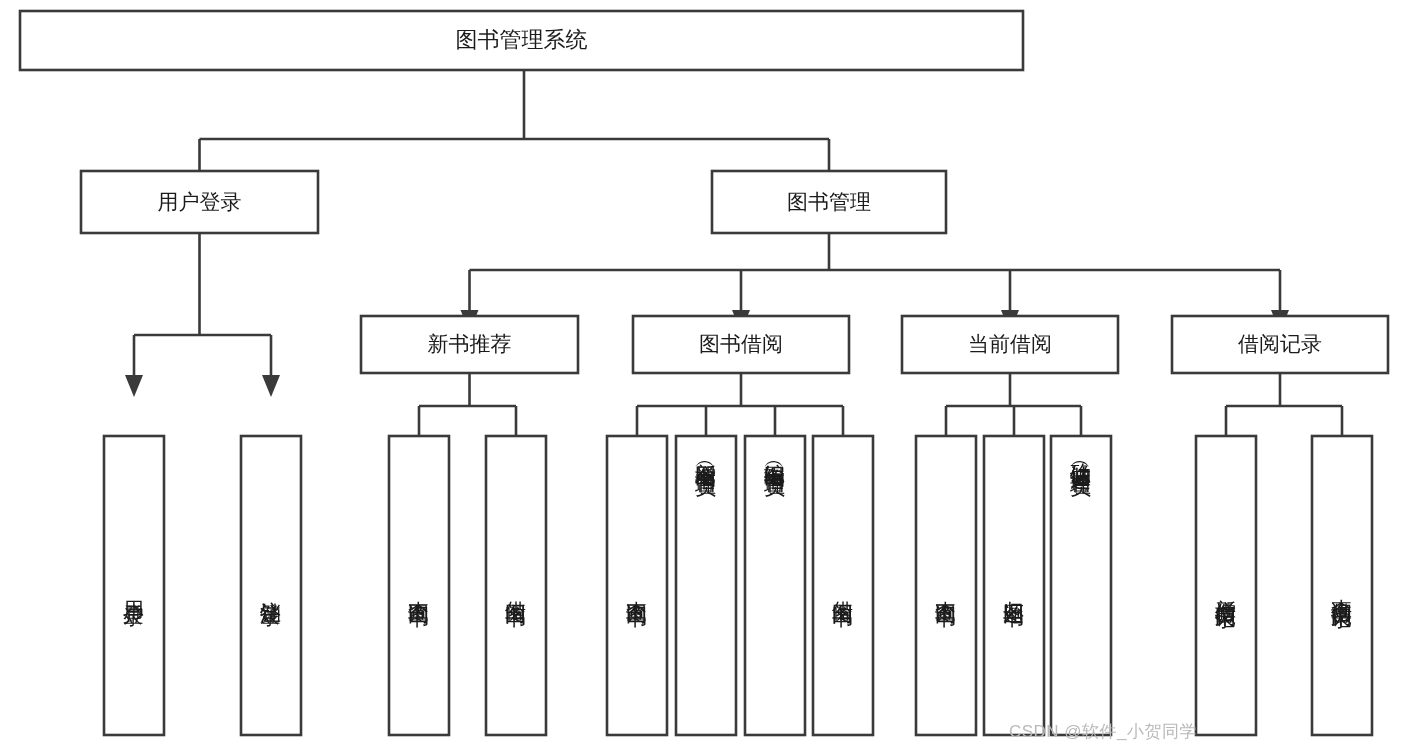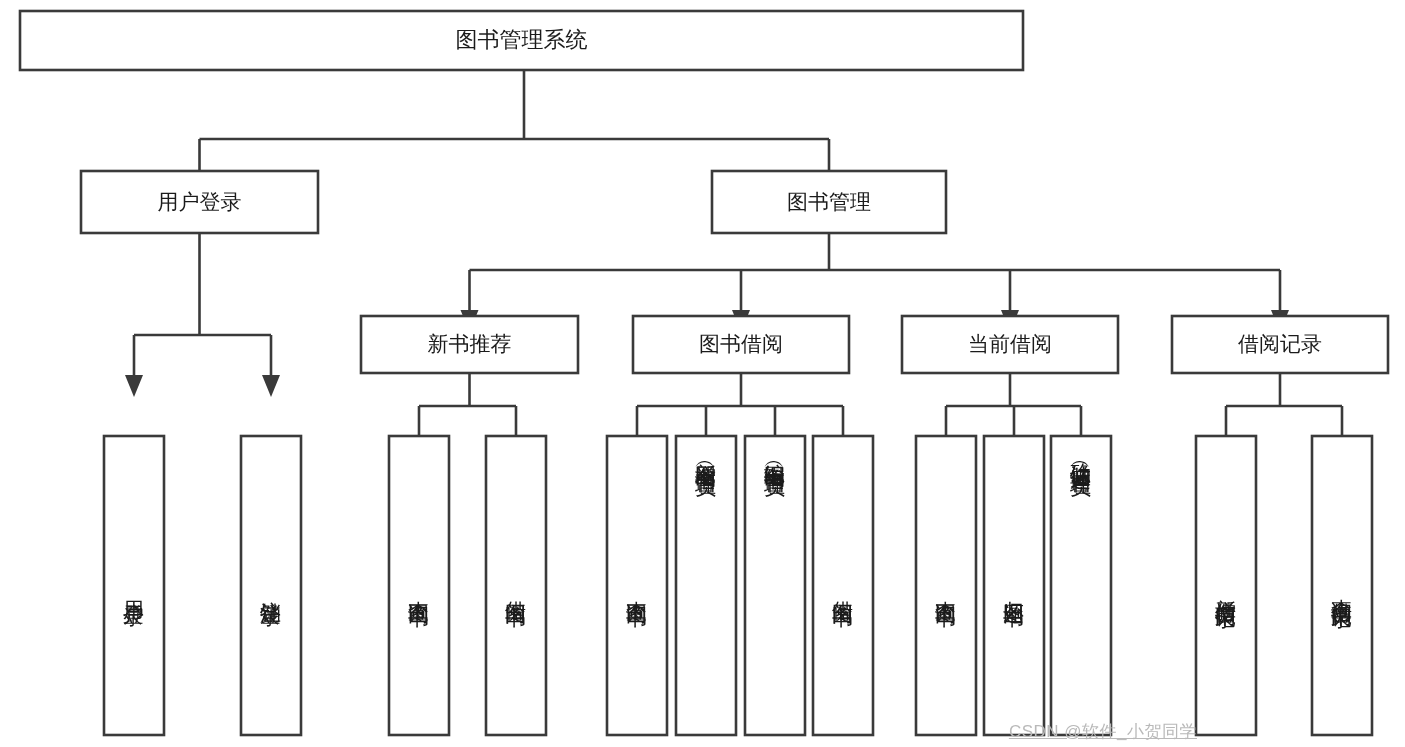--- a/index.html
+++ b/index.html
@@ -76,21 +76,20 @@
   #watermark {
     position: absolute;
     right: 8px;
     bottom: 4px;
     font-family: "Liberation Sans", "DejaVu Sans", sans-serif;
     font-size: 17px;
     color: #b9b9b9;
     letter-spacing: 0.5px;
     user-select: none;
     pointer-events: none;
-    text-decoration: underline;
   }
 </style>
 </head>
 <body>
 
 <div id="diagram-root">
 
   <svg class="diagram-canvas" id="svg-canvas" viewBox="0 0 1405 747" xmlns="http://www.w3.org/2000/svg">
       <g>
         <line x1="524" y1="70" x2="524" y2="139" class="connector"></line>

